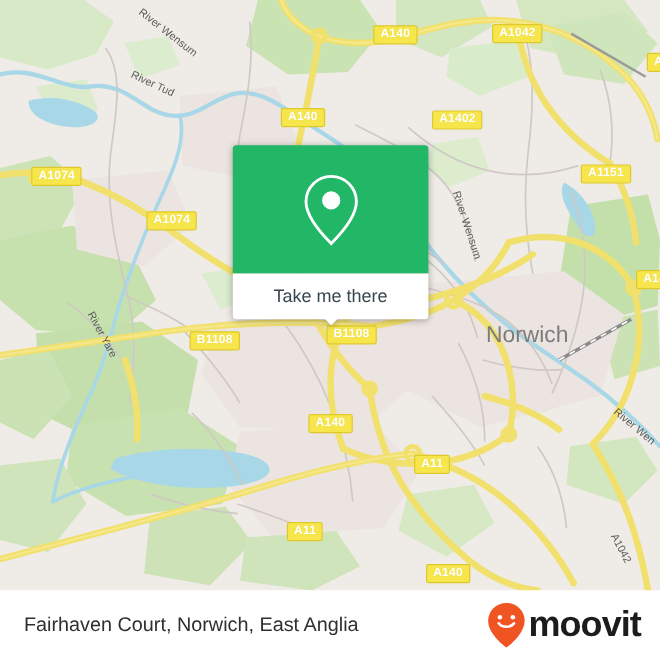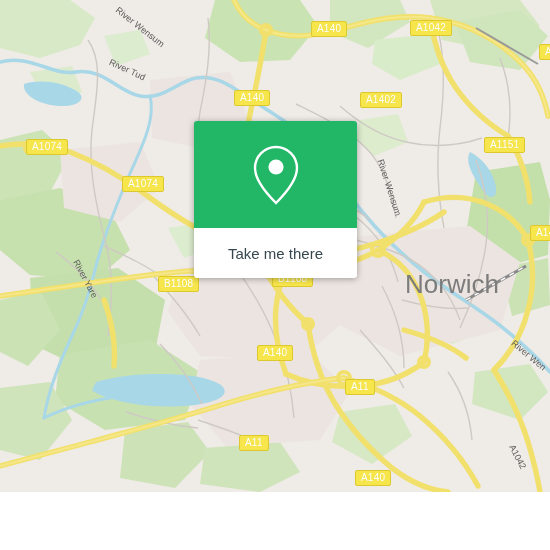--- a/index.html
+++ b/index.html
@@ -28,34 +28,34 @@
   #map svg { display: block; }
 
   
   .shield {
     position: absolute;
     background: #f7e64b;
     border: 1px solid #ddc92e;
     border-radius: 2px;
     color: #ffffff;
     font-size: 10px;
-    font-weight: normal;
+    font-weight: bold;
     font-family: "Liberation Sans", sans-serif;
     letter-spacing: .2px;
     padding: 1px 5px 2px 5px;
     line-height: 11px;
     white-space: nowrap;
     text-shadow: 0 0 1px rgba(0,0,0,.07);
   }
 
   
   .place-label {
     position: absolute;
     color: #7c7c7c;
-    font-size: 26px;
+    font-size: 19px;
     font-family: "Liberation Sans", sans-serif;
     white-space: nowrap;
   }
   .water-label {
     position: absolute;
     color: #5b5b5b;
     font-size: 9px;
     font-family: "Liberation Sans", sans-serif;
     white-space: nowrap;
   }
@@ -71,21 +71,21 @@
   #popup-green {
     background: #21b767;
     height: 107px;
     border-radius: 3px 3px 0 0;
     display: flex;
     align-items: center;
     justify-content: center;
   }
   #popup-white {
     background: #ffffff;
-    height: 50px;
+    height: 38px;
     border-radius: 0 0 3px 3px;
     display: flex;
     align-items: center;
     justify-content: center;
   }
   #popup-label {
     color: #37474f;
     font-size: 15px;
     font-family: "Liberation Sans", sans-serif;
   }
@@ -345,14 +345,28 @@
       </div>
       <div id="popup-white">
         <span id="popup-label">Take me there</span>
       </div>
       <div id="popup-tail"></div>
     </div>
 
 
   </div>
 
+  <div id="footer">
+    <div id="footer-title">Fairhaven Court, Norwich, East Anglia</div>
+
+    <div id="brand">
+      <svg width="34" height="40" viewBox="0 0 34 40">
+        <path d="M17 1.5 C8.4 1.5 1.8 8.1 1.8 16.4 C1.8 25.6 12.2 35.2 17 38.6
+                 C21.8 35.2 32.2 25.6 32.2 16.4 C32.2 8.1 25.6 1.5 17 1.5 Z" fill="#f05423"></path>
+        <circle cx="11.6" cy="13.4" r="1.9" fill="#ffffff"></circle>
+        <circle cx="22.4" cy="13.4" r="1.9" fill="#ffffff"></circle>
+        <path d="M10.6 18.4 C13.2 22.2 20.8 22.2 23.4 18.4" fill="none" stroke="#ffffff" stroke-width="2.1" stroke-linecap="round"></path>
+      </svg>
+      <span id="brand-word">moovit</span>
+    </div>
+  </div>
 
 </div>
 
 </body></html>

